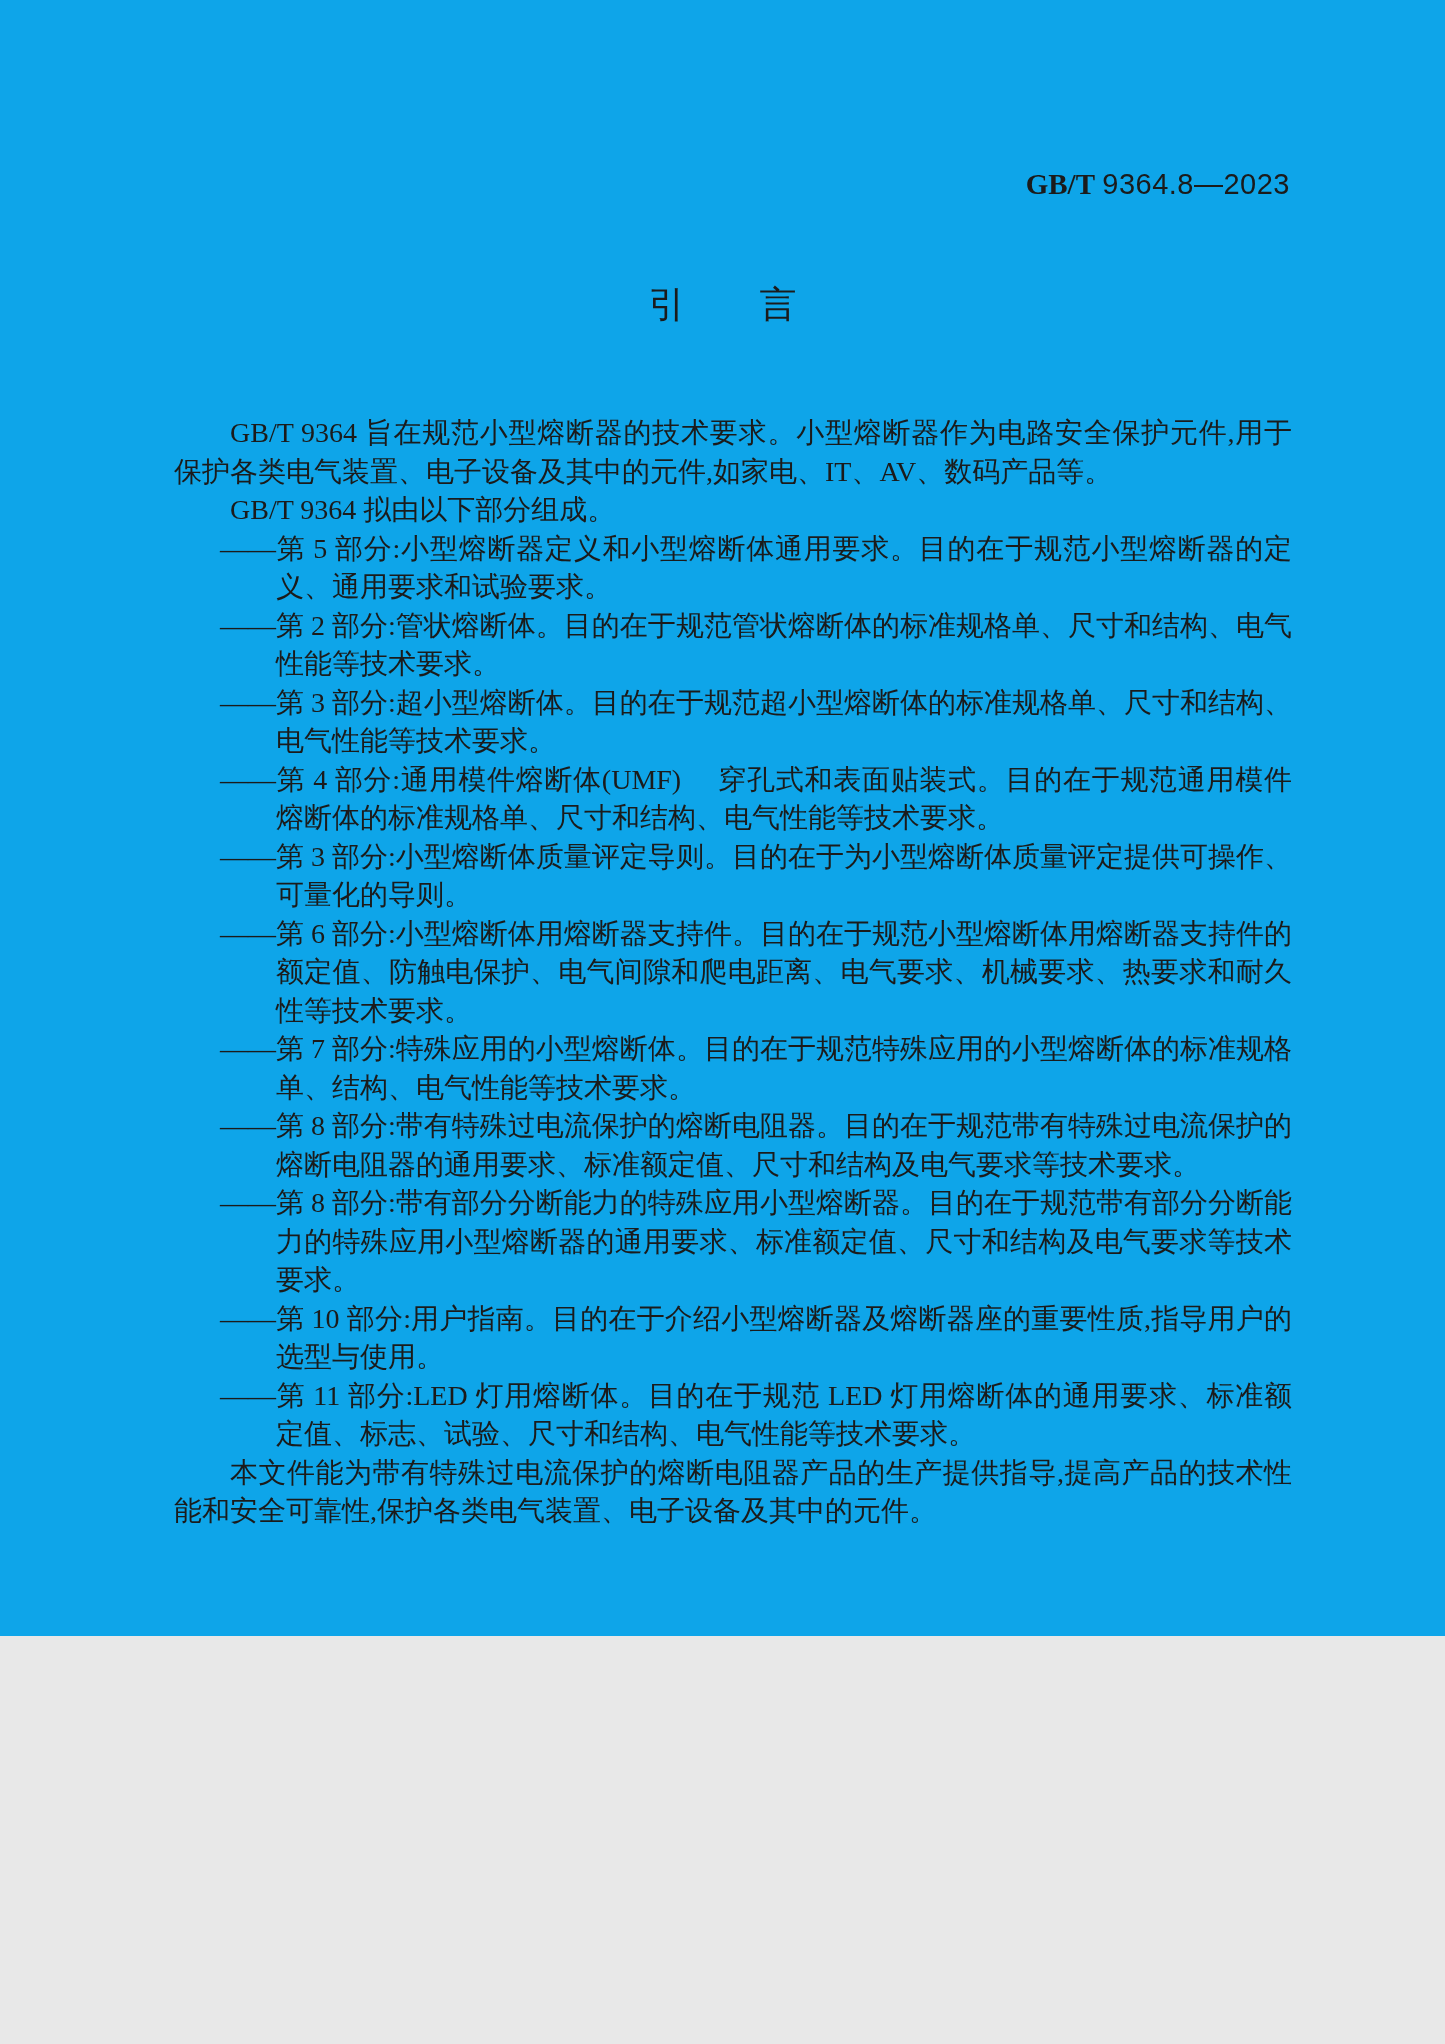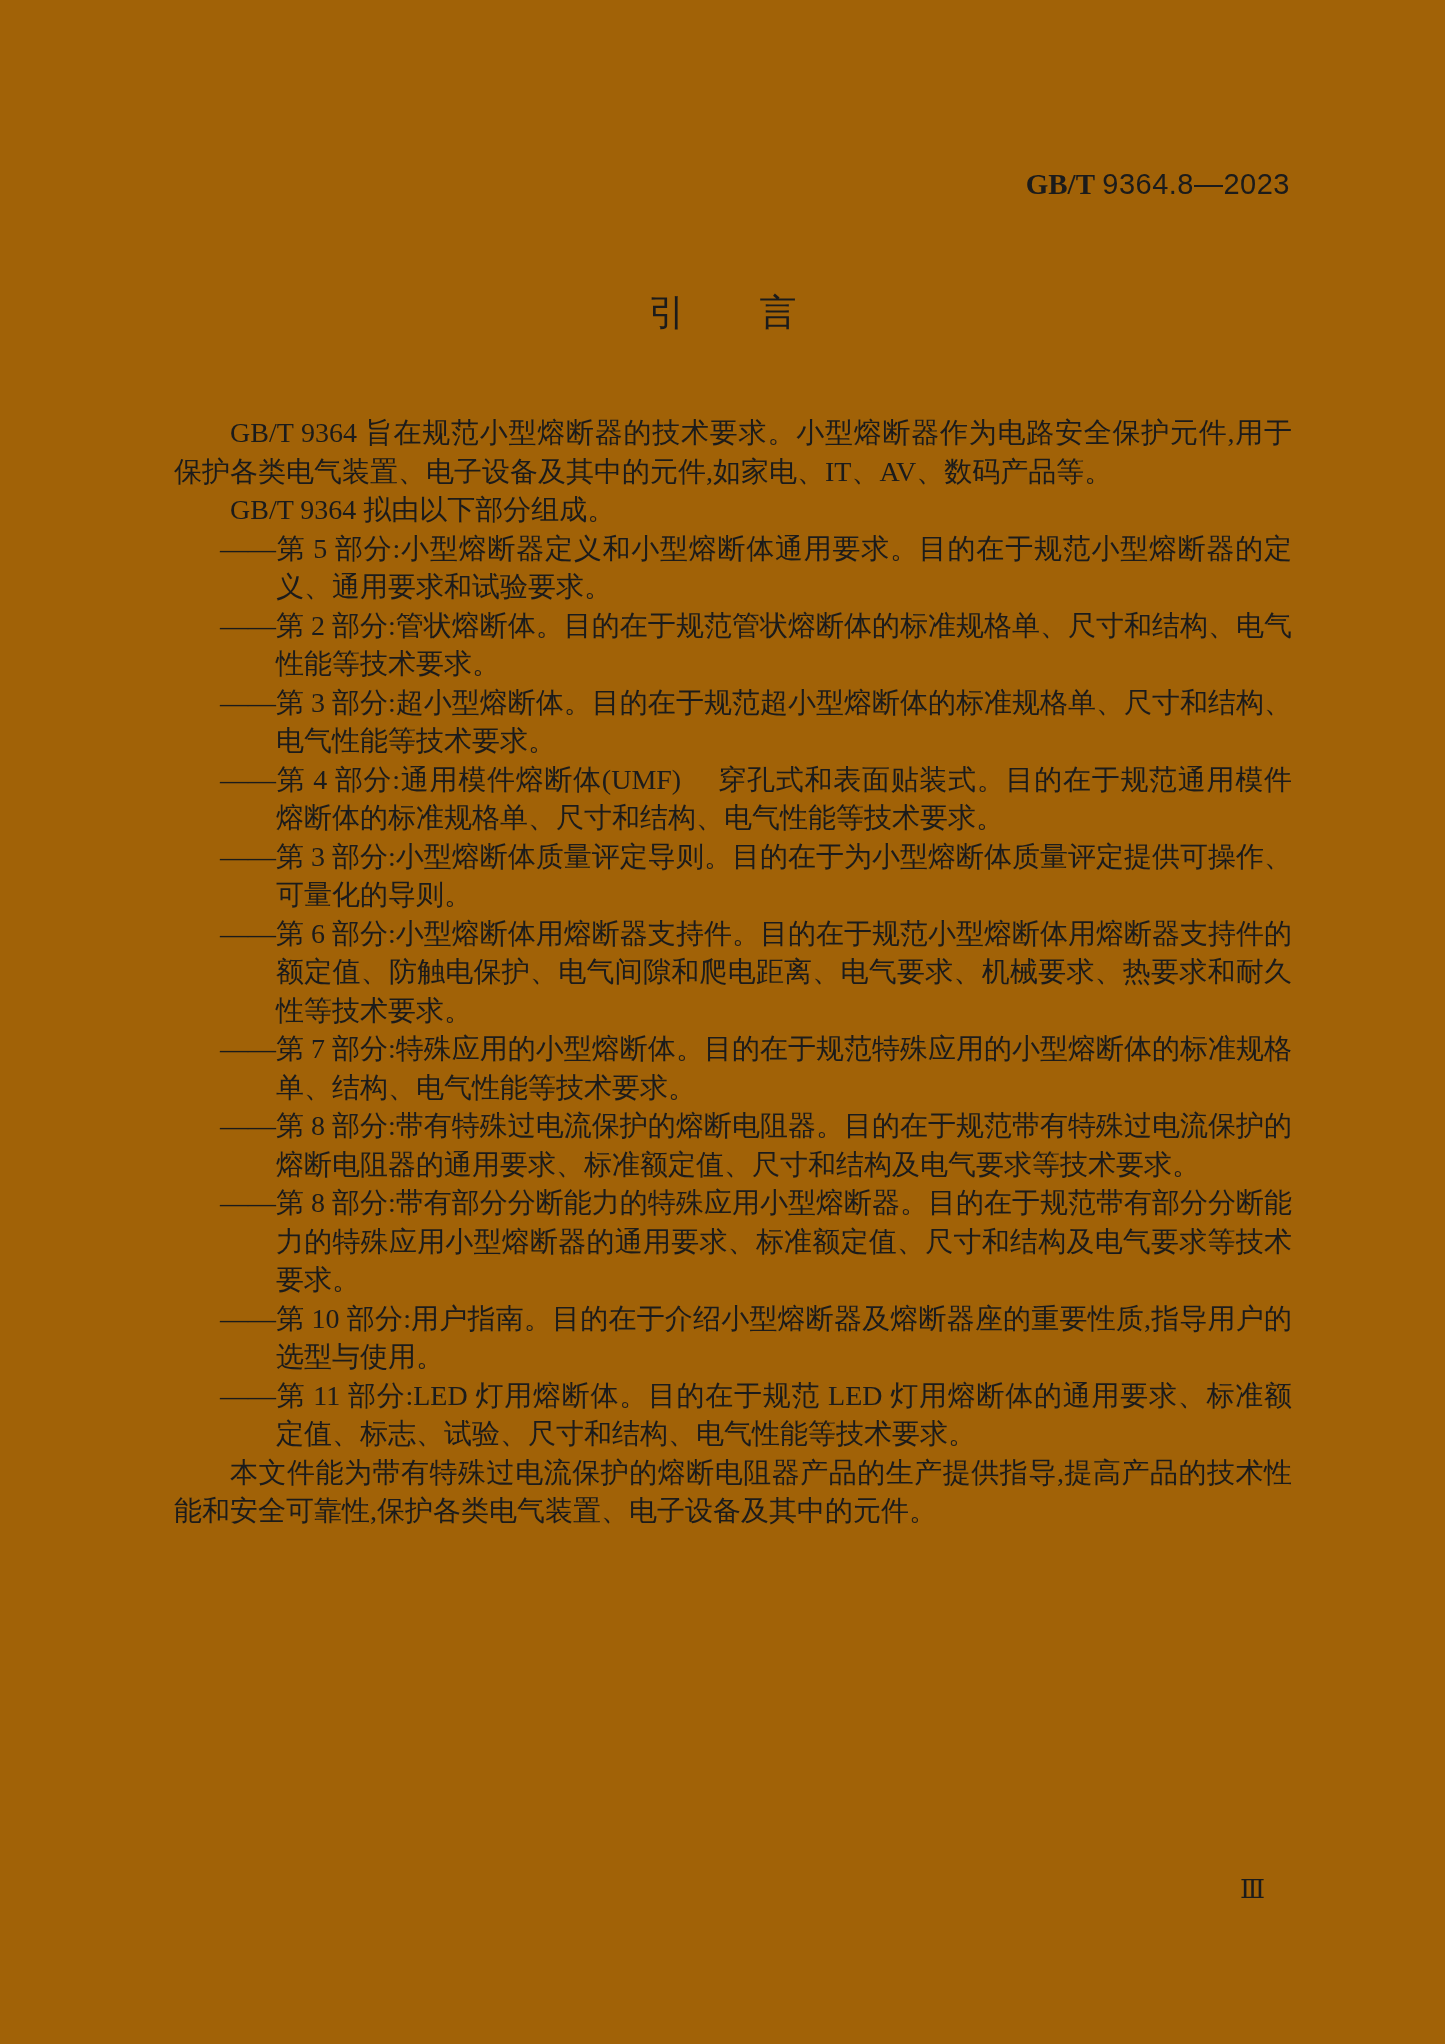--- a/index.html
+++ b/index.html
@@ -1,41 +1,41 @@
 <!DOCTYPE html>
 <html><head>
 <meta charset="utf-8">
 <style>
   html,body { margin:0; padding:0; background:#e8e8e8; }
   .page {
     position:relative;
-    width:1445px; height:2044px;
+    width:1445px; height:1636px;
     margin:0 auto;
-    background:#a16207;
+    background:#0ea5e9;
     color:#1b1b1b;
     font-family:"Liberation Serif","DejaVu Serif",serif;
     overflow:hidden;
   }
   .header {
     position:absolute;
     top:168px; right:155px;
     font-size:29px;
     white-space:nowrap;
   }
   .hdr-prefix {
     font-weight:bold;
     font-family:"Liberation Serif","DejaVu Serif",serif;
   }
   .hdr-num {
     font-family:"Liberation Sans","DejaVu Sans",sans-serif;
     letter-spacing:0.5px;
   }
   .title {
     position:absolute;
-    top:288px; left:0; width:100%;
+    top:280px; left:0; width:100%;
     margin:0;
     text-align:center;
     font-size:37px;
     font-weight:normal;
     font-family:"Liberation Sans","DejaVu Sans",sans-serif;
   }
   .body {
     position:absolute;
     left:174px; top:414px;
     width:1118px;

